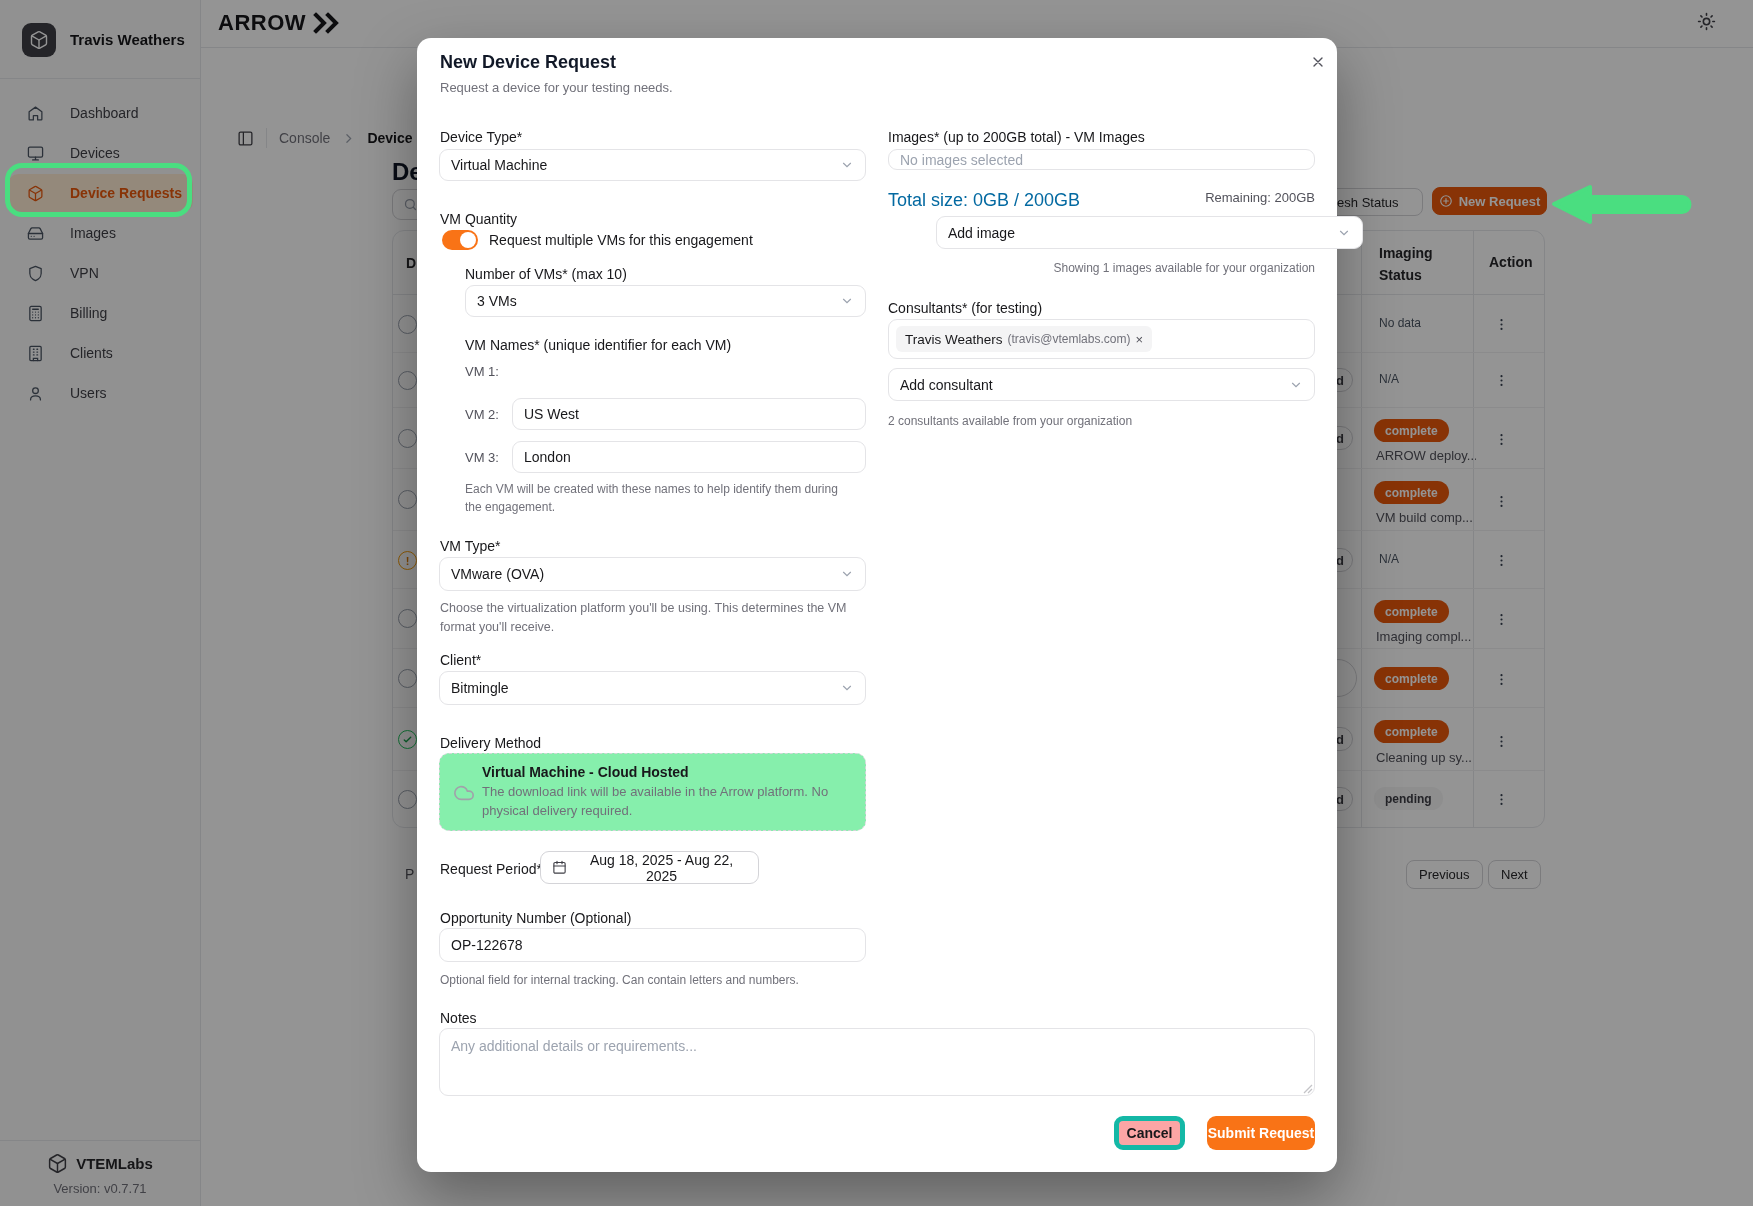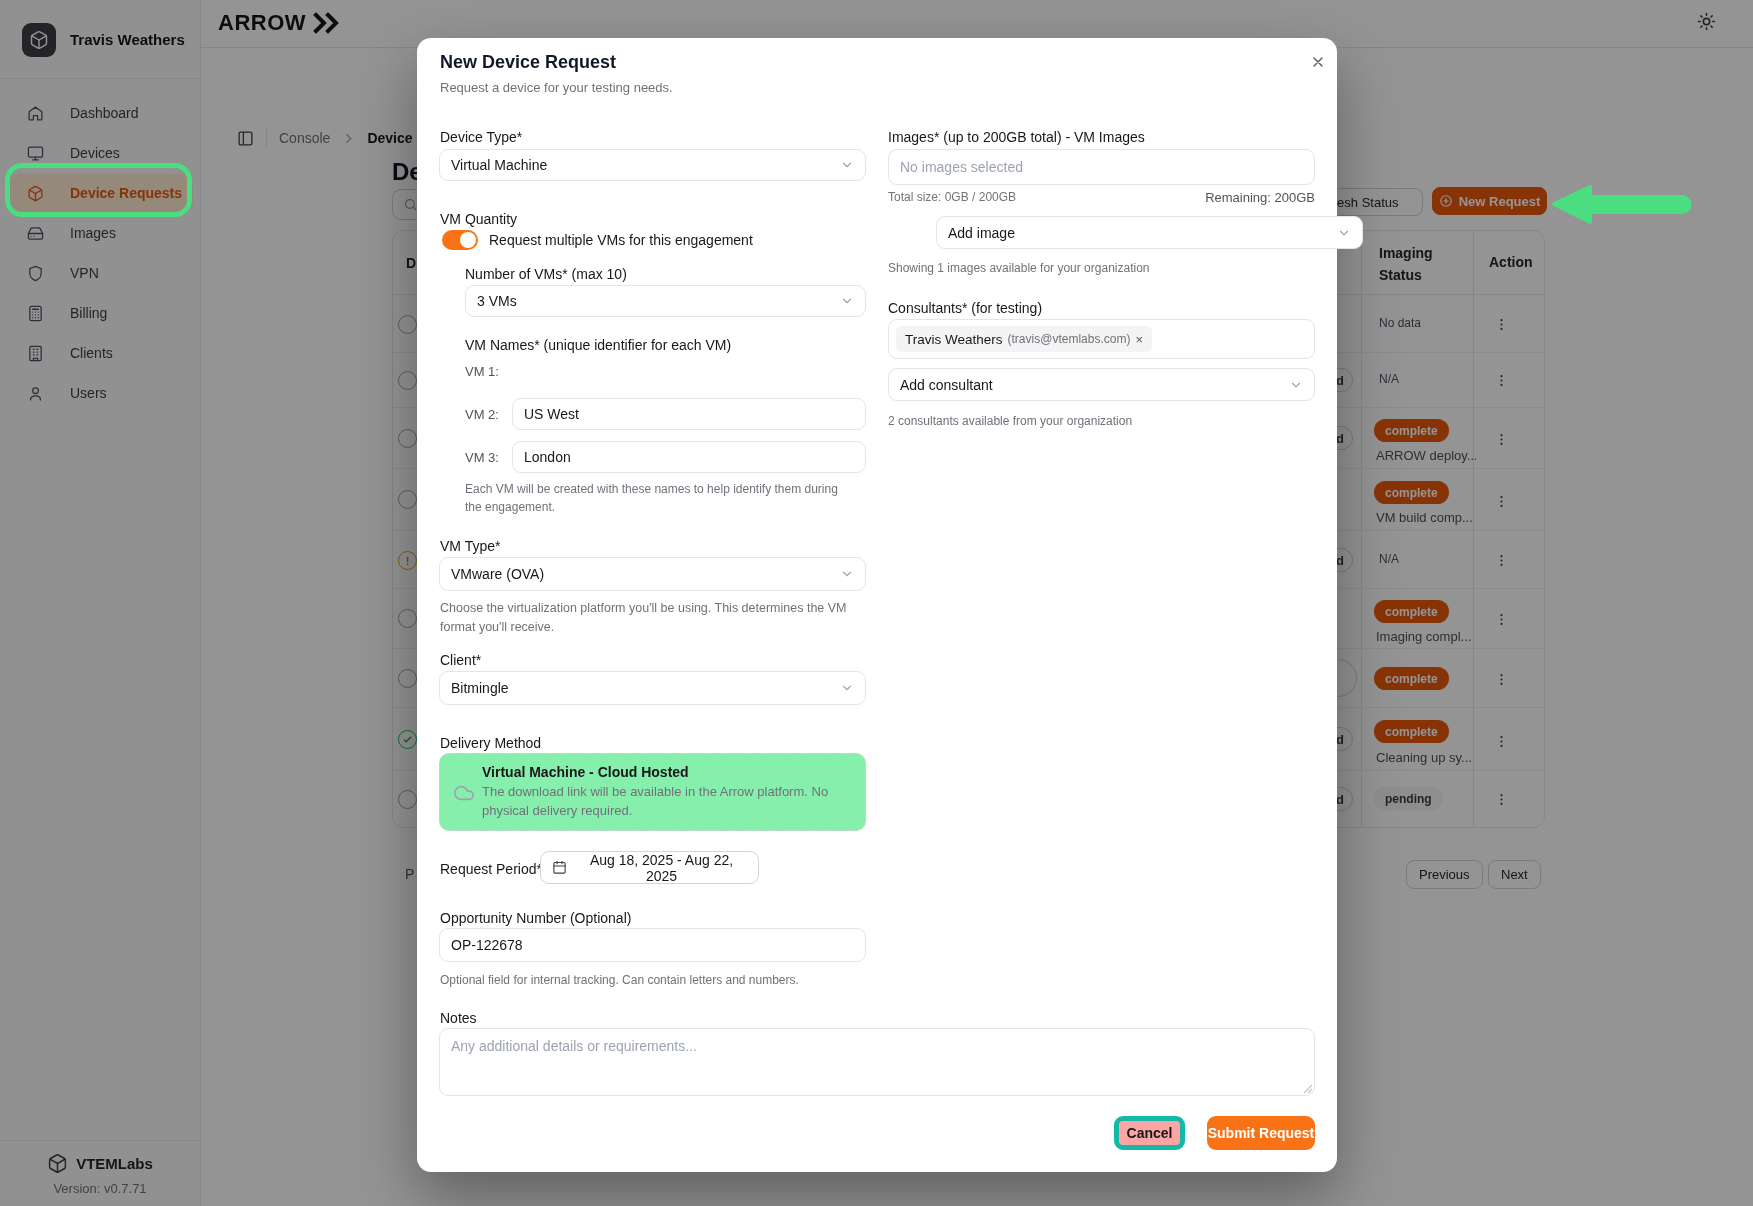--- a/index.html
+++ b/index.html
@@ -490,34 +490,34 @@
 
   <div class="lbl" style="left:23px;top:972px;">Notes</div>
   <textarea class="notes" style="left: 22px; top: 990px; width: 876px; height: 68px;" placeholder="Any additional details or requirements..."></textarea>
   <span class="grip" style="left:886px;top:1046px;">
       <svg width="10" height="10" viewBox="0 0 10 10">
         <path d="M9 1 1 9M9 5 5 9" stroke="#c4c4c8" stroke-width="1.3"></path>
       </svg>
     </span>
 
   <div class="lbl" style="left:471px;top:91px;">Images* (up to 200GB total) - VM Images</div>
-  <div class="field" style="left:471px;top:111px;width:427px;height:36px;">
+  <div class="field" style="left:471px;top:111px;width:427px;height:21px;">
     <input readonly="" placeholder="No images selected" style="">
   </div>
-  <div class="abs" style="left:471px;top:152px;font-size:12px;color:#737373;">Total size: 0GB / 200GB</div>
+  <div class="abs" style="left:471px;top:152px;font-size:18px;color:#0369a1;">Total size: 0GB / 200GB</div>
   <div class="abs" style="left:471px;top:152px;width:427px;text-align:right;font-size:13px;color:#52525b;">Remaining: 200GB</div>
   <div class="field" style="left:471px;top:178px;width:427px;height:33px;margin-left:48px;">
     <span>Add image</span>
     <span class="chev">
         <svg width="14" height="14" viewBox="0 0 24 24" fill="none" stroke="#9ca3af" stroke-width="2" stroke-linecap="round">
           <path d="m6 9 6 6 6-6"></path>
         </svg>
       </span>
   </div>
-  <div class="helper" style="left:471px;top:221px;width:427px;">Showing 1 images available for your organization</div>
+  <div class="helper" style="left:471px;top:221px;width:427px;text-align:right;">Showing 1 images available for your organization</div>
 
   <div class="lbl" style="left:471px;top:262px;">Consultants* (for testing)</div>
   <div class="chipbox" style="left:471px;top:281px;width:427px;height:40px;">
     <span class="chip">
       <span>Travis Weathers</span>
       <span class="email">(travis@vtemlabs.com)</span>
       <button class="x">×</button>
     </span>
   </div>
   <div class="field" style="left:471px;top:330px;width:427px;height:33px;">

